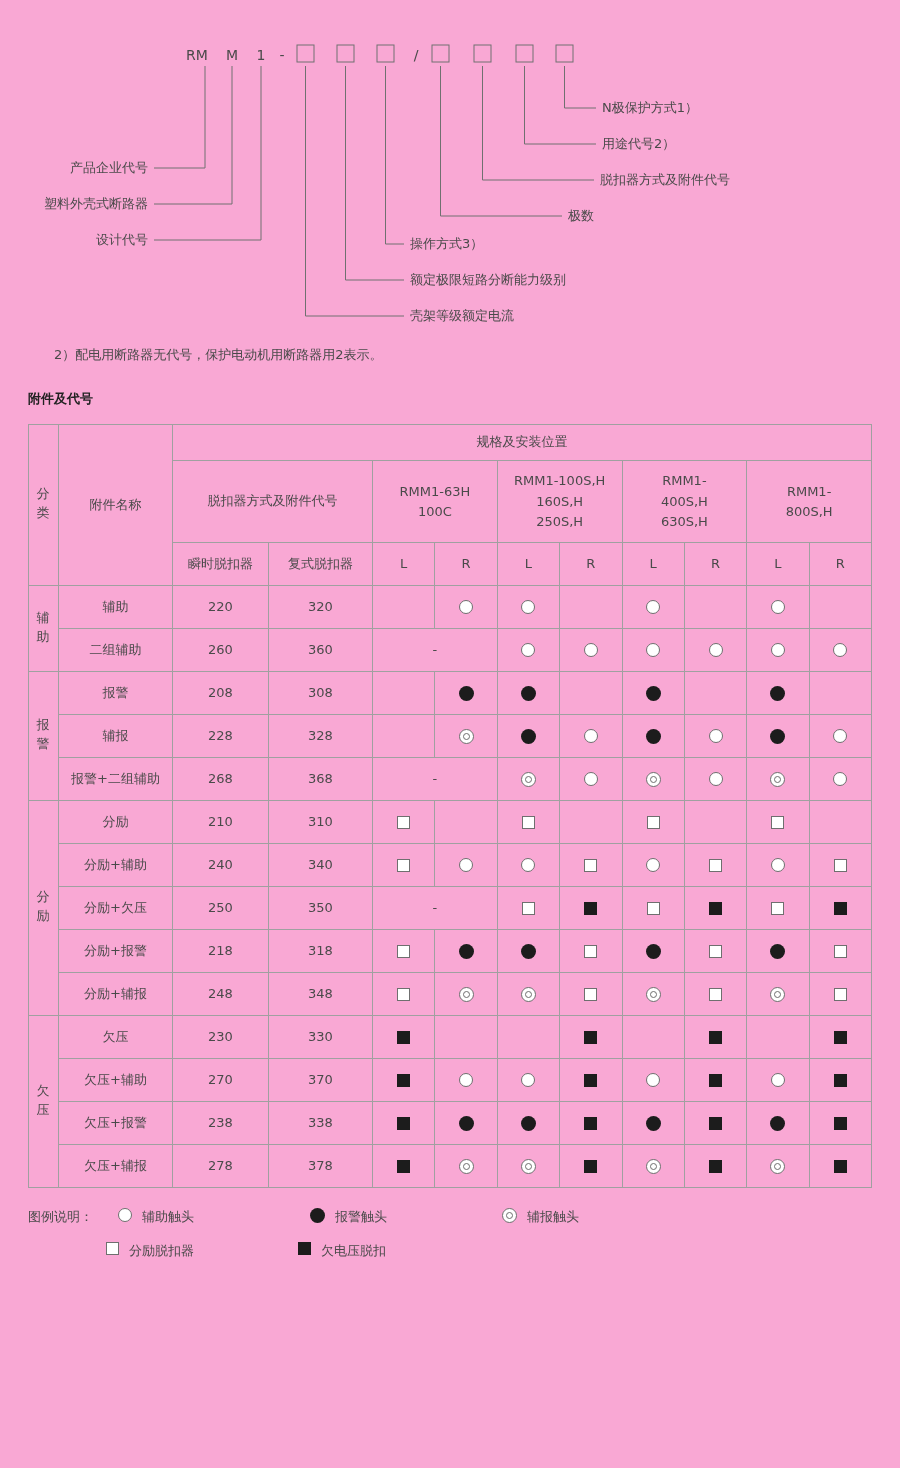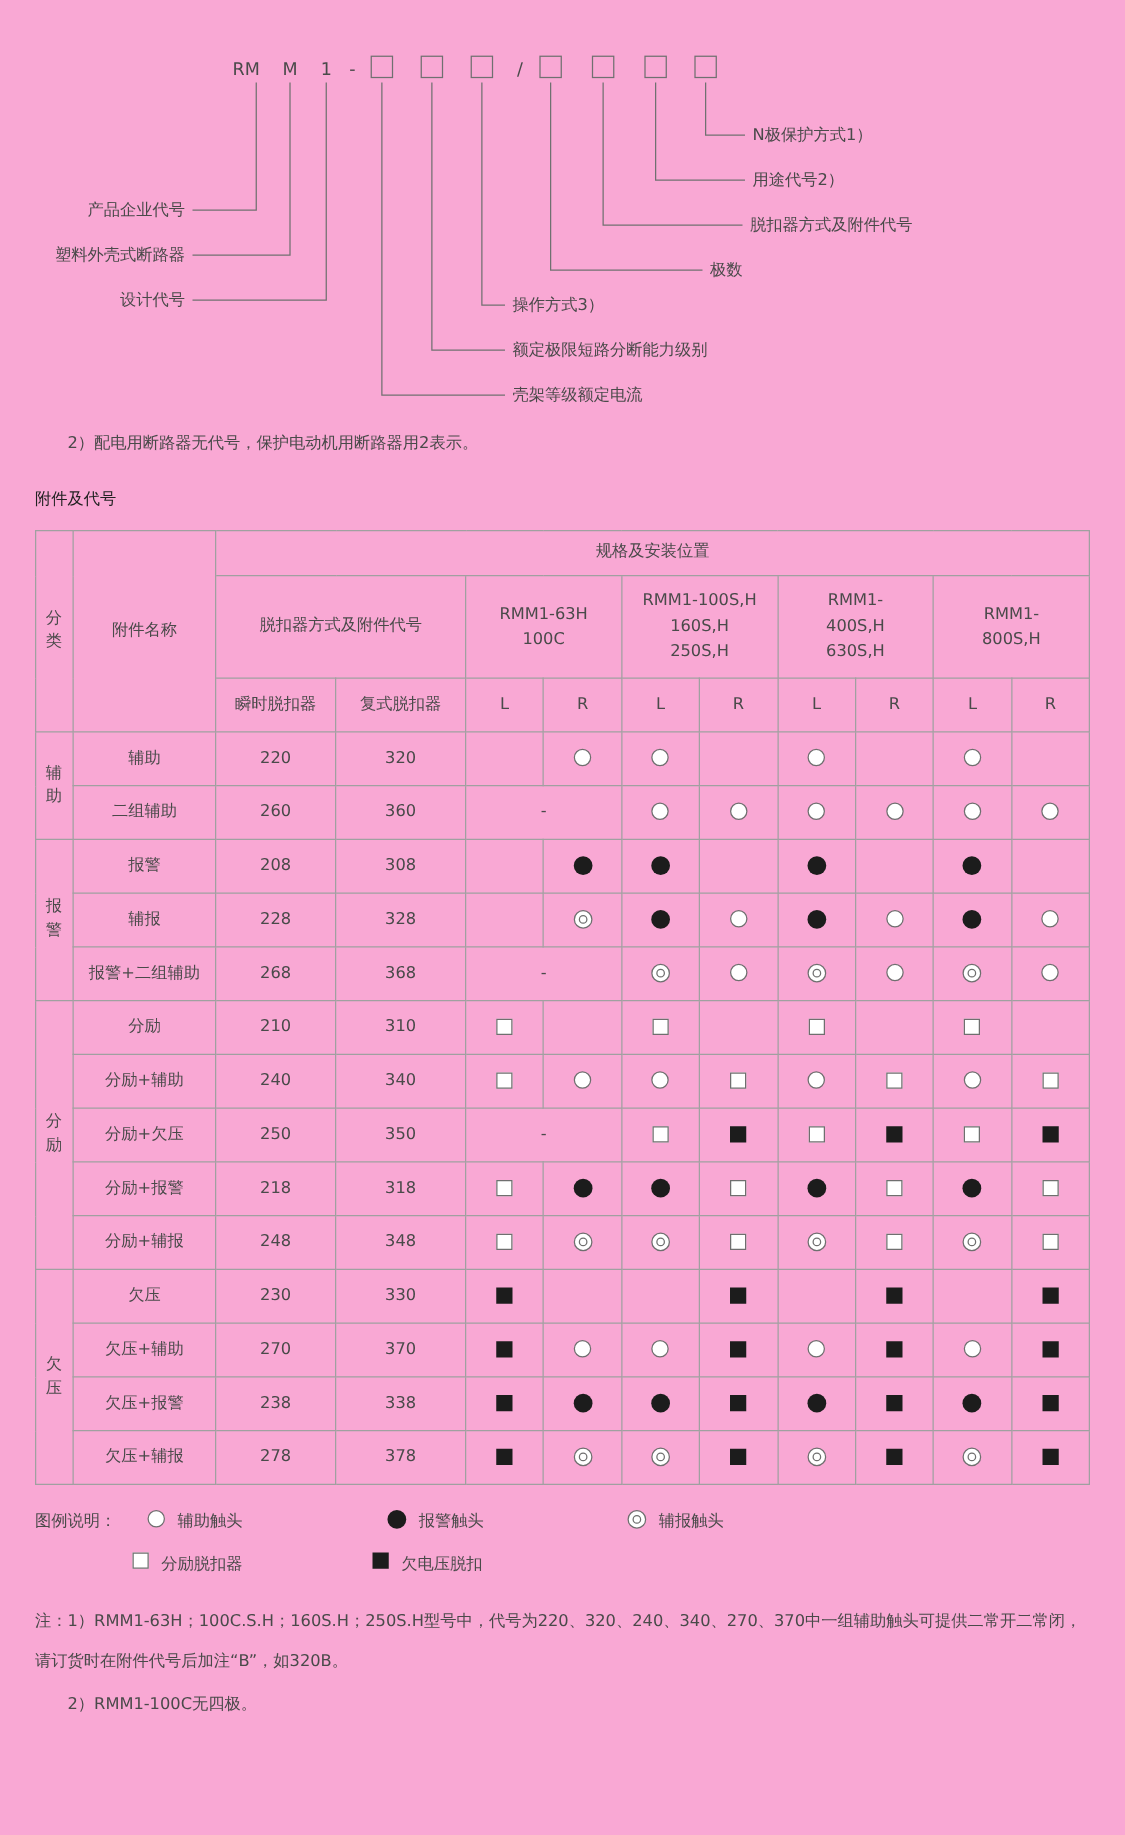--- a/index.html
+++ b/index.html
@@ -14,21 +14,21 @@
 
   
   .designation { display: block; }
   .designation text { font-family: "DejaVu Sans", "Liberation Sans", sans-serif; }
 
   
   .notes-top { margin-top: 10px; }
   .notes-top p { margin-bottom: 24px; line-height: 1.4; }
   .notes-top p.indent { padding-left: 26px; }
 
-  .section-title { font-size: 13px; font-weight: normal; color: #222; margin: 26px 0 16px; }
+  .section-title { font-size: 13px; font-weight: bold; color: #222; margin: 26px 0 16px; }
 
   
   .acc-table { width: 100%; border-collapse: collapse; table-layout: fixed; }
   .acc-table th, .acc-table td {
     border: 1px solid #a0a0a0;
     font-weight: normal;
     font-size: 13px;
     color: #4a4a4a;
     text-align: center;
     vertical-align: middle;
@@ -383,19 +383,15 @@
           <span class="sym sym-shunt"></span>
           <span>分励脱扣器</span>
         </span>
         <span class="legend-item">
           <span class="sym sym-uv"></span>
           <span>欠电压脱扣</span>
         </span>
       </div>
     </div>
 
-    <div class="notes-bottom">
-      <p>注：1）RMM1-63H；100C.S.H；160S.H；250S.H型号中，代号为220、320、240、340、270、370中一组辅助触头可提供二常开二常闭，请订货时在附件代号后加注“B”，如320B。</p>
-      <p class="indent">2）RMM1-100C无四极。</p>
-    </div>
 
   </div>
 </div>
 
 </body></html>

